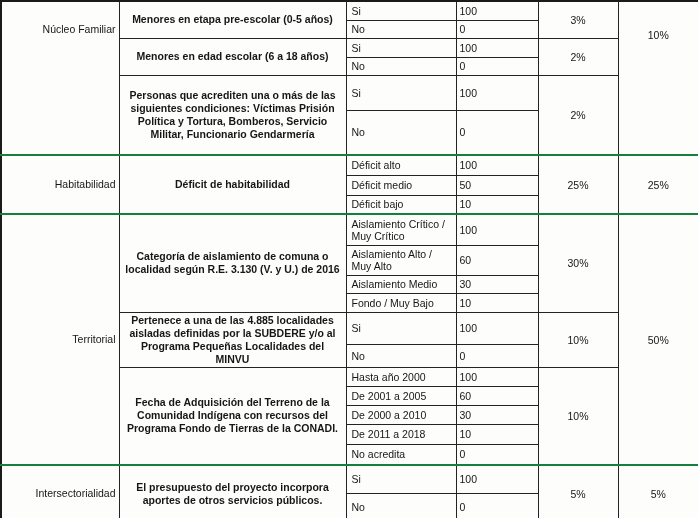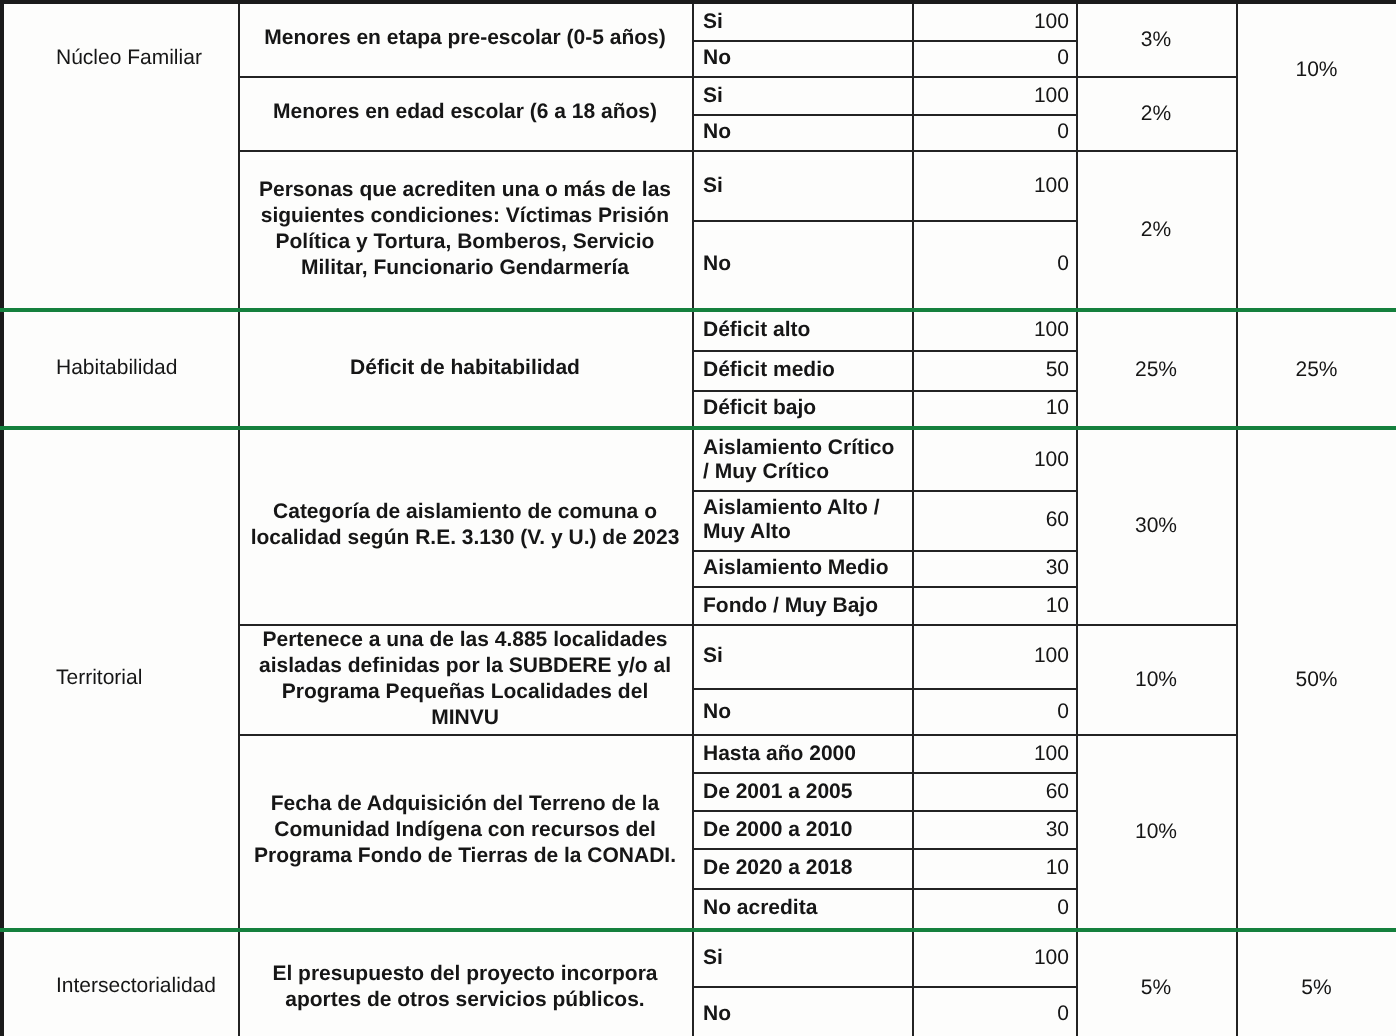--- a/index.html
+++ b/index.html
@@ -26,25 +26,25 @@
     border: 2px solid #1b1b1b;
   }
   td {
     border: 1px solid #232323;
     padding: 1px 3px;
     vertical-align: middle;
     overflow: hidden;
     word-wrap: break-word;
   }
   tr.sec > td { border-top: 2px solid #15803d; }
-  .cat { text-align: left; line-height: 13px; padding-left: 26px; }
+  .cat { text-align: right; line-height: 13px; padding-left: 26px; }
   .cat-cont { vertical-align: top; padding-top: 21px; }
   .crit { text-align: center; line-height: 13px; padding: 1px 4px; font-weight: bold; }
-  .opt { text-align: left; padding-left: 5px; line-height: 12px; font-weight: bold; }
-  .num { text-align: right; }
+  .opt { text-align: left; padding-left: 5px; line-height: 12px; }
+  .num { text-align: left; }
   .pct { text-align: center; }
   .total { text-align: center; }
   .total-cont { vertical-align: top; padding-top: 27px; }
 </style>
 </head>
 <body>
 
 <div class="page">
 <table class="scoring">
   <colgroup>
@@ -102,21 +102,21 @@
       <td class="opt">Déficit medio</td>
       <td class="num">50</td>
     </tr>
     <tr style="height:19px">
       <td class="opt">Déficit bajo</td>
       <td class="num">10</td>
     </tr>
 
     <tr class="sec" style="height:31px">
       <td class="cat" rowspan="11">Territorial</td>
-      <td class="crit" rowspan="4">Categoría de aislamiento de comuna o localidad según R.E. 3.130 (V. y U.) de 2023</td>
+      <td class="crit" rowspan="4">Categoría de aislamiento de comuna o localidad según R.E. 3.130 (V. y U.) de 2016</td>
       <td class="opt">Aislamiento Crítico / Muy Crítico</td>
       <td class="num">100</td>
       <td class="pct" rowspan="4">30%</td>
       <td class="total" rowspan="11">50%</td>
     </tr>
     <tr style="height:30px">
       <td class="opt">Aislamiento Alto / Muy Alto</td>
       <td class="num">60</td>
     </tr>
     <tr style="height:18px">
@@ -145,21 +145,21 @@
     </tr>
     <tr style="height:19px">
       <td class="opt">De 2001 a 2005</td>
       <td class="num">60</td>
     </tr>
     <tr style="height:19px">
       <td class="opt">De 2000 a 2010</td>
       <td class="num">30</td>
     </tr>
     <tr style="height:20px">
-      <td class="opt">De 2020 a 2018</td>
+      <td class="opt">De 2011 a 2018</td>
       <td class="num">10</td>
     </tr>
     <tr style="height:21px">
       <td class="opt">No acredita</td>
       <td class="num">0</td>
     </tr>
 
     <tr class="sec" style="height:28px">
       <td class="cat" rowspan="2">Intersectorialidad</td>
       <td class="crit" rowspan="2">El presupuesto del proyecto incorpora aportes de otros servicios públicos.</td>

